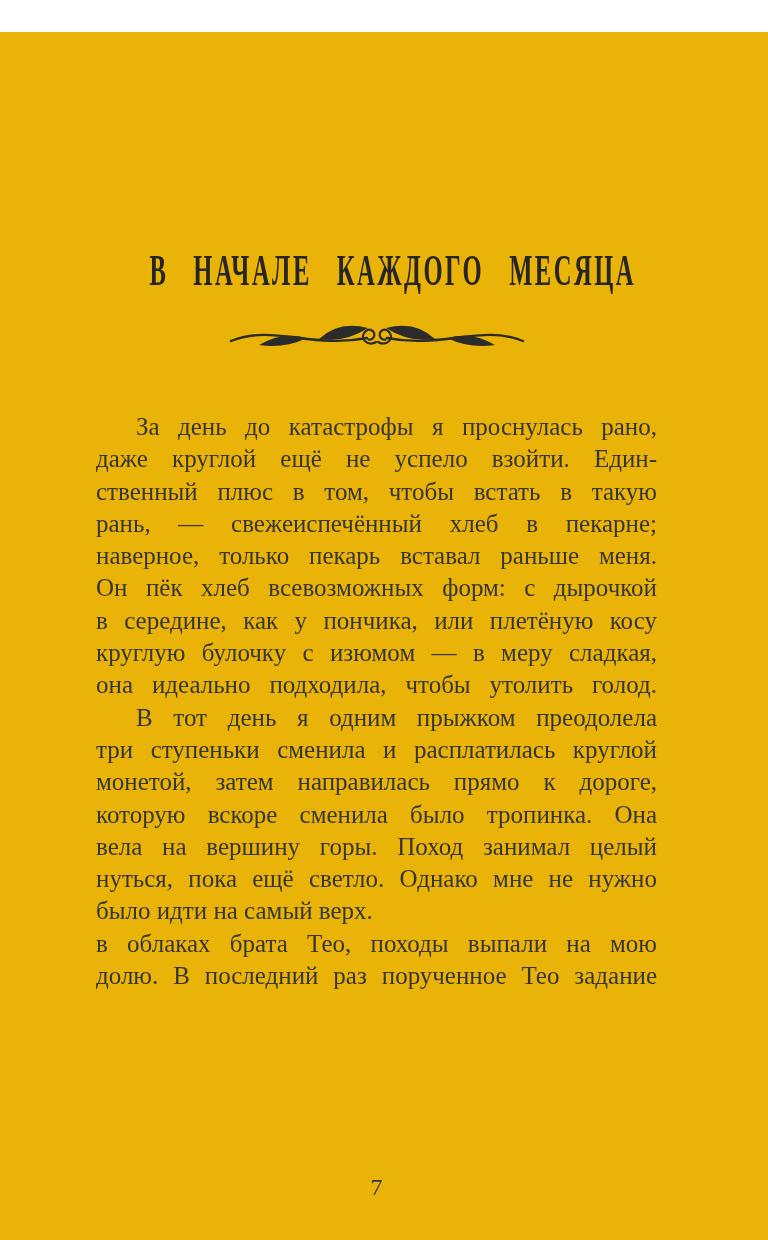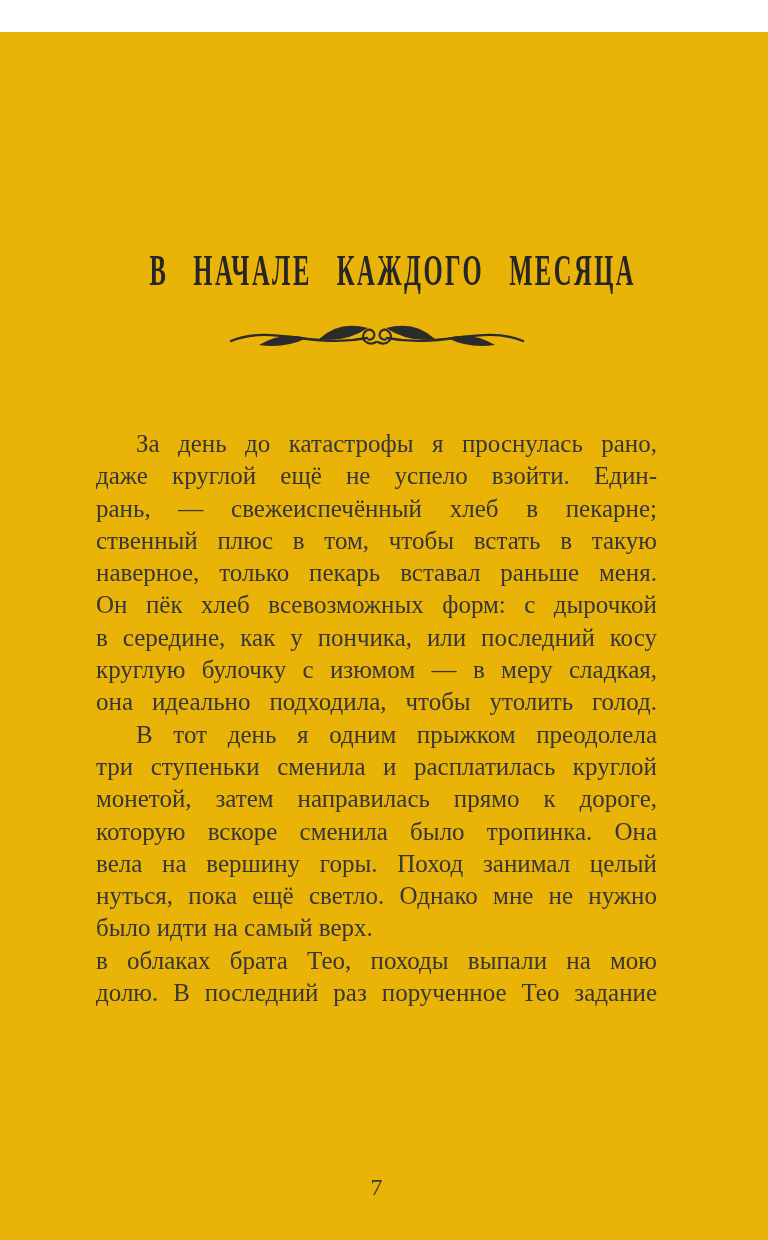--- a/index.html
+++ b/index.html
@@ -41,21 +41,21 @@
     left: 96px;
     width: 561px;
     text-align: center;
   }
   .ornament-wrap svg {
     display: inline-block;
     vertical-align: top;
   }
   .body-text {
     position: absolute;
-    top: 396px;
+    top: 379px;
     left: 96px;
     width: 561px;
     font-size: 25px;
     line-height: 32.3px;
     color: #363636;
   }
   .paragraph { margin: 0; }
   .line {
     text-align: justify;
     text-align-last: justify;
@@ -98,25 +98,25 @@
           <path d="M149,24 a8,7 0 1 1 -10,-11 a5,5 0 1 1 2.6,8.6" fill="none" stroke="#2b2b2b" stroke-width="2.2" stroke-linecap="round"></path>
         </g>
       </svg>
     </span>
   </div>
 
   <div class="body-text">
       <div class="paragraph">
         <div class="line first">За день до катастрофы я проснулась рано,</div>
         <div class="line">даже круглой ещё не успело взойти. Един-</div>
+        <div class="line">ственный плюс в том, чтобы встать в такую</div>
         <div class="line">рань, — свежеиспечённый хлеб в пекарне;</div>
-        <div class="line">ственный плюс в том, чтобы встать в такую</div>
         <div class="line">наверное, только пекарь вставал раньше меня.</div>
         <div class="line">Он пёк хлеб всевозможных форм: с дырочкой</div>
-        <div class="line">в середине, как у пончика, или последний косу</div>
+        <div class="line">в середине, как у пончика, или плетёную косу</div>
         <div class="line">круглую булочку с изюмом — в меру сладкая,</div>
         <div class="line">она идеально подходила, чтобы утолить голод.</div>
       </div>
       <div class="paragraph">
         <div class="line first">В тот день я одним прыжком преодолела</div>
         <div class="line">три ступеньки сменила и расплатилась круглой</div>
         <div class="line">монетой, затем направилась прямо к дороге,</div>
         <div class="line">которую вскоре сменила было тропинка. Она</div>
         <div class="line">вела на вершину горы. Поход занимал целый</div>
         <div class="line">нуться, пока ещё светло. Однако мне не нужно</div>

